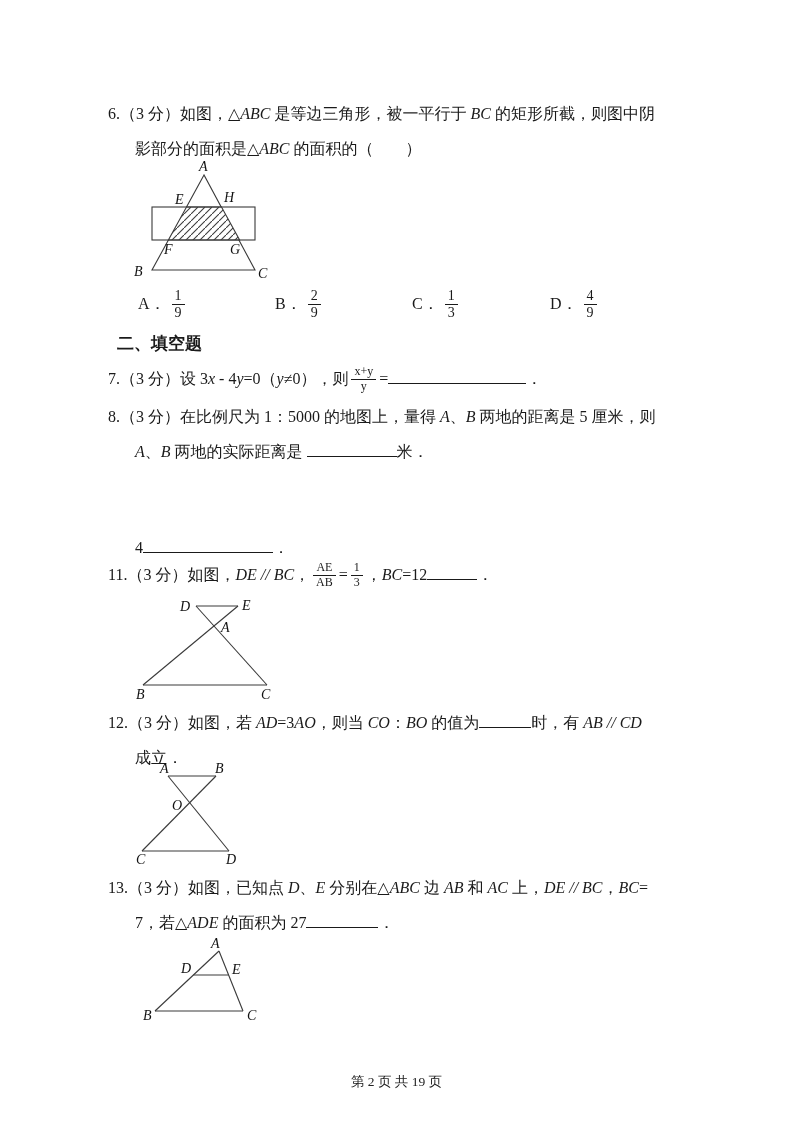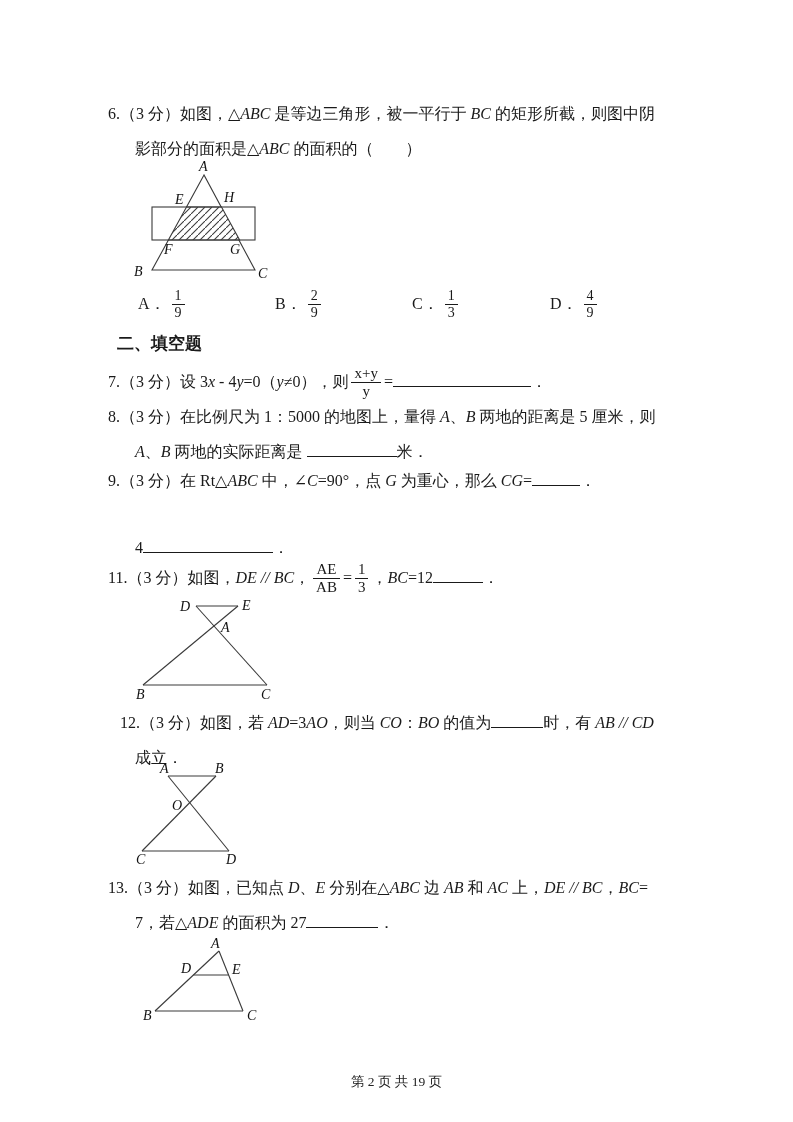--- a/index.html
+++ b/index.html
@@ -3,21 +3,21 @@
 <meta charset="utf-8">
 <style>
   html,body{margin:0;padding:0;background:#e8e8e8;}
   #page{position:relative;width:793px;height:1122px;background:#ffffff;margin:0 auto;
         font-family:"Liberation Serif","DejaVu Serif",serif;color:#1a1a1a;overflow:hidden;}
   .line{position:absolute;white-space:nowrap;font-size:16px;line-height:22px;}
   .i{font-style:italic;}
   .wide{letter-spacing:2.5px;}
   .blank{display:inline-block;height:14px;border-bottom:1px solid #1a1a1a;}
   .frac{display:inline-block;vertical-align:middle;text-align:center;
-        font-size:15px;line-height:1.15;margin:0 3px;position:relative;top:-1px;}
+        font-size:12px;line-height:1.15;margin:0 3px;position:relative;top:-1px;}
   .frac .fn{display:block;padding:0 3px;}
   .frac .fd{display:block;border-top:1px solid #1a1a1a;padding:0 3px;}
   .opt{position:absolute;top:288px;display:flex;align-items:center;font-size:16px;}
   .opt .frac{font-size:14px;margin-left:6px;top:0;}
   .sec{position:absolute;font-family:"Liberation Sans","DejaVu Sans",sans-serif;
        font-weight:bold;font-size:17px;line-height:22px;white-space:nowrap;}
   .fig{position:absolute;}
   .fig text{font-family:"Liberation Serif","DejaVu Serif",serif;font-style:italic;
             font-size:14px;fill:#111;}
   .fig line, .fig polygon, .fig rect, .fig path{stroke:#3a3a3a;stroke-width:1.1;}
@@ -79,39 +79,38 @@
       </span>
   </div>
 
   <div class="sec" style="left:117px;top:333px">二、填空题</div>
 
   <div class="line" style="left:108px;top:366px"><span>7.（3 分）设 3</span><span class="i">x</span><span> - 4</span><span class="i">y</span><span>=0（</span><span class="i">y</span><span>≠0），则</span><span class="frac"><span class="fn">x+y</span><span class="fd">y</span></span><span>=</span><span class="blank" style="width: 138px;"></span><span>．</span></div>
 
   <div class="line" style="left:108px;top:406px"><span>8.（3 分）在比例尺为 1：5000 的地图上，量得 </span><span class="i">A</span><span>、</span><span class="i">B</span><span> 两地的距离是 5 厘米，则</span></div>
   <div class="line" style="left:135px;top:441px"><span class="i">A</span><span>、</span><span class="i">B</span><span> 两地的实际距离是 </span><span class="blank" style="width: 90px;"></span><span>米．</span></div>
 
-  <div class="line" style="left:108px;top:470px"><span>9.（3 分）在 Rt△</span><span class="i">ABC</span><span> 中，∠</span><span class="i">C</span><span>=90°，点 </span><span class="i">G</span><span> 为重心，那么 </span><span class="i">CG</span><span>=</span><span class="blank" style="width: 48px;"></span><span>．</span></div>
 
   <div class="line" style="left:135px;top:537px"><span>4</span><span class="blank" style="width: 130px;"></span><span>．</span></div>
 
   <div class="line" style="left:108px;top:562px"><span>11.（3 分）如图，</span><span class="i">DE // BC</span><span>，</span><span class="frac"><span class="fn">AE</span><span class="fd">AB</span></span><span>=</span><span class="frac"><span class="fn">1</span><span class="fd">3</span></span><span>，</span><span class="i">BC</span><span>=12</span><span class="blank" style="width: 50px;"></span><span>．</span></div>
 
   <svg class="fig" style="left:130px;top:592px" width="150" height="112" viewBox="0 0 150 112">
     <line x1="66" y1="14" x2="108" y2="14"></line>
     <line x1="66" y1="14" x2="137" y2="93"></line>
     <line x1="108" y1="14" x2="13" y2="93"></line>
     <line x1="13" y1="93" x2="137" y2="93"></line>
     <text x="50" y="19">D</text>
     <text x="112" y="18">E</text>
     <text x="91" y="40">A</text>
     <text x="6" y="107">B</text>
     <text x="131" y="107">C</text>
   </svg>
 
-  <div class="line" style="left:120px;top:712px"><span>12.（3 分）如图，若 </span><span class="i">AD</span><span>=3</span><span class="i">AO</span><span>，则当 </span><span class="i">CO</span><span>：</span><span class="i">BO</span><span> 的值为</span><span class="blank" style="width: 52px;"></span><span>时，有 </span><span class="i">AB // CD</span></div>
+  <div class="line" style="left:108px;top:712px"><span>12.（3 分）如图，若 </span><span class="i">AD</span><span>=3</span><span class="i">AO</span><span>，则当 </span><span class="i">CO</span><span>：</span><span class="i">BO</span><span> 的值为</span><span class="blank" style="width: 52px;"></span><span>时，有 </span><span class="i">AB // CD</span></div>
   <div class="line" style="left:135px;top:747px"><span>成立．</span></div>
 
   <svg class="fig" style="left:128px;top:762px" width="125" height="104" viewBox="0 0 125 104">
     <line x1="40" y1="14" x2="88" y2="14"></line>
     <line x1="40" y1="14" x2="101" y2="89"></line>
     <line x1="88" y1="14" x2="14" y2="89"></line>
     <line x1="14" y1="89" x2="101" y2="89"></line>
     <text x="32" y="11">A</text>
     <text x="87" y="11">B</text>
     <text x="44" y="48">O</text>

